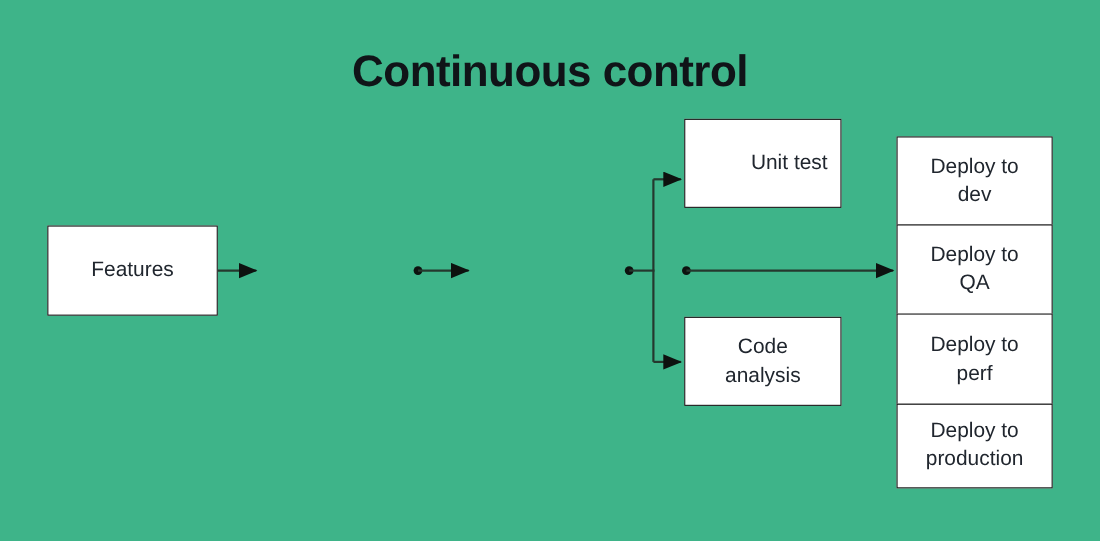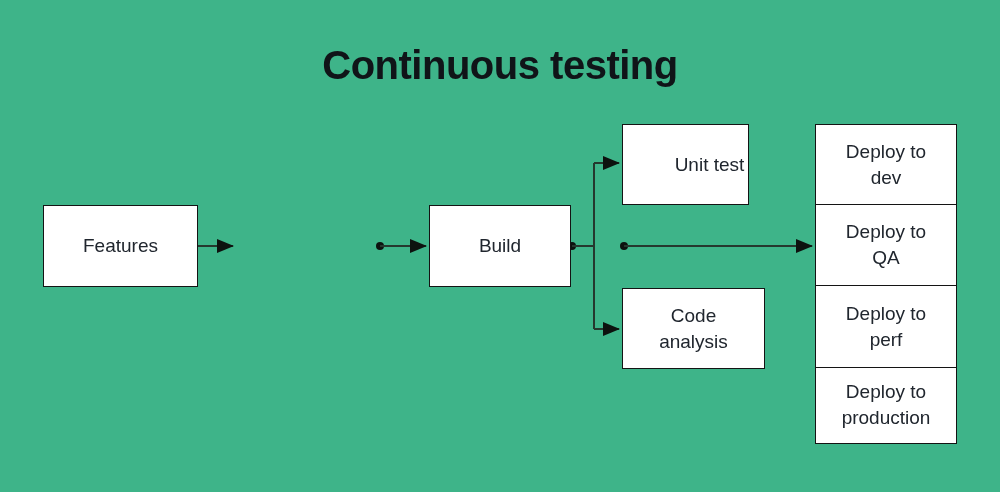--- a/index.html
+++ b/index.html
@@ -43,21 +43,21 @@
     left: 0;
     top: 0;
     pointer-events: none;
   }
 </style>
 </head>
 <body>
 
 <div class="canvas">
 
-  <h1 class="diagram-title">Continuous testing</h1>
+  <h1 class="diagram-title">Continuous control</h1>
 
   <svg class="connectors" width="1000" height="492" viewBox="0 0 1000 492">
     <defs>
       <marker id="arrowhead" markerWidth="10" markerHeight="8" refX="8" refY="3.5" orient="auto">
         <path d="M0,0 L8.5,3.5 L0,7 Z" fill="#0d120f"></path>
       </marker>
     </defs>
     <g stroke="#25382e" stroke-width="2" fill="none">
 
       <g>
@@ -81,23 +81,22 @@
       <g>
         <circle cx="624" cy="246" r="4" fill="#0d120f" stroke="none"></circle>
         <line x1="624" y1="246" x2="812" y2="246" marker-end="url(#arrowhead)"></line>
       </g>
     </g>
   </svg>
 
   <div class="node" style="left:43px;  top:205px; width:155px; height:82px;">Features</div>
 
 
-  <div class="node" style="left:429px; top:205px; width:142px; height:82px;">Build</div>
 
-  <div class="node" style="left:622px; top:124px; width:127px; height:81px;padding-left:48px;">Unit test</div>
+  <div class="node" style="left:622px; top:108px; width:143px; height:81px;padding-left:48px;">Unit test</div>
 
   <div class="node" style="left:622px; top:288px; width:143px; height:81px;">Code
 analysis</div>
 
   <div class="node" style="left:815px; top:124px;   width:142px; height:81px;">Deploy to
 dev</div>
 
   <div class="node" style="left:815px; top:203.5px; width:142px; height:83px;">Deploy to
 QA</div>
 

